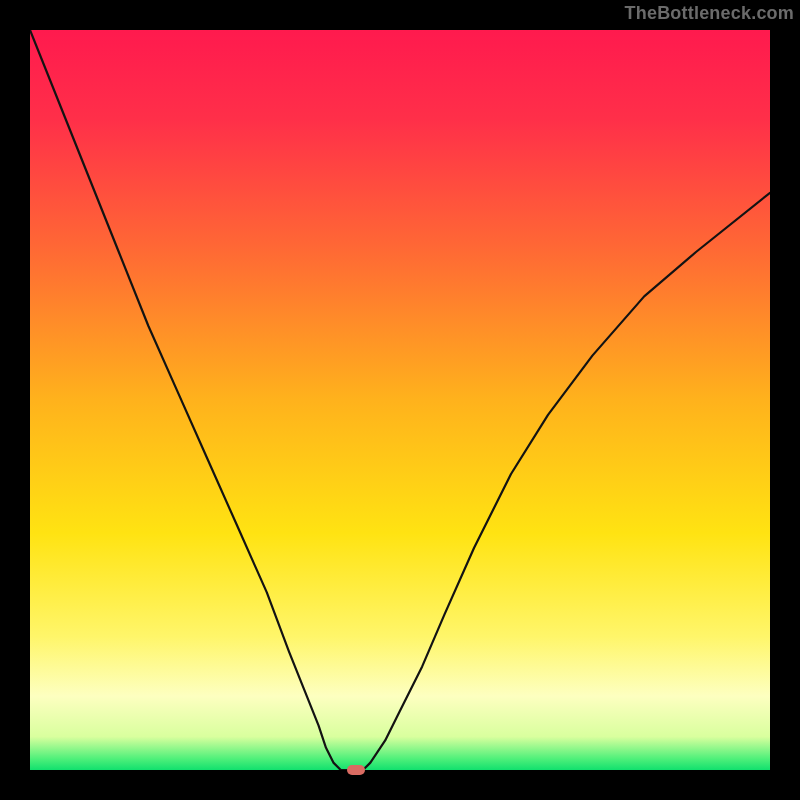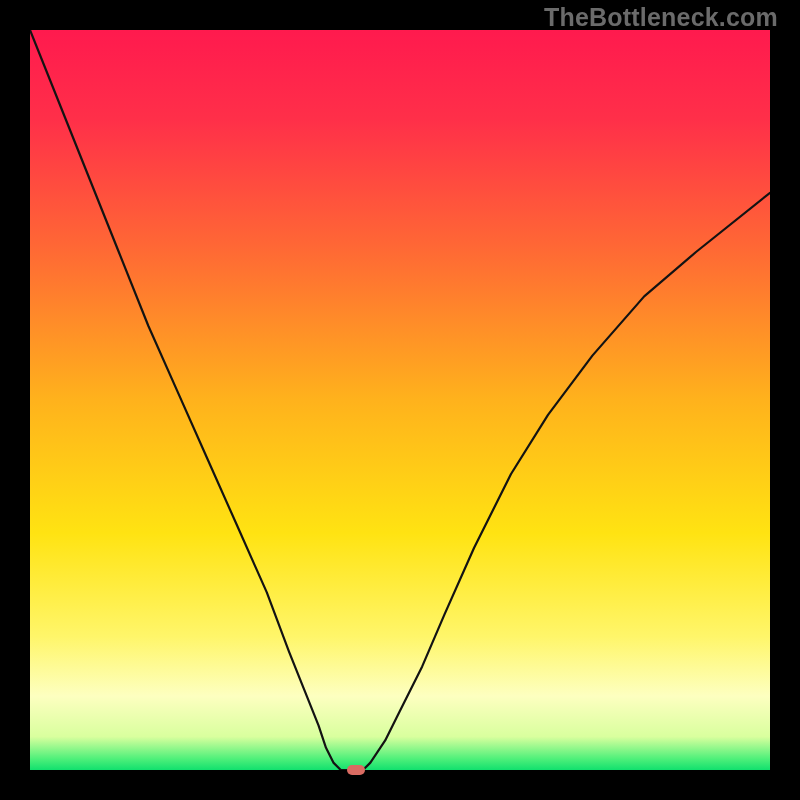--- a/index.html
+++ b/index.html
@@ -18,24 +18,24 @@
     width: 800px;
     height: 800px;
     background: #000;
   }
   .watermark {
     position: absolute;
     left: 0;
     width: 800px;
     text-align: right;
     color: #6b6b6b;
-    font-size: 25px;
+    font-size: 18px;
     font-weight: 600;
     letter-spacing: 0.2px;
-    padding-right: 22px;
+    padding-right: 6px;
     box-sizing: border-box;
     top: 3px;
     z-index: 4;
   }
   .plot-wrap {
     position: absolute;
     left: 30px;
     top: 30px;
     width: 740px;
     height: 740px;

